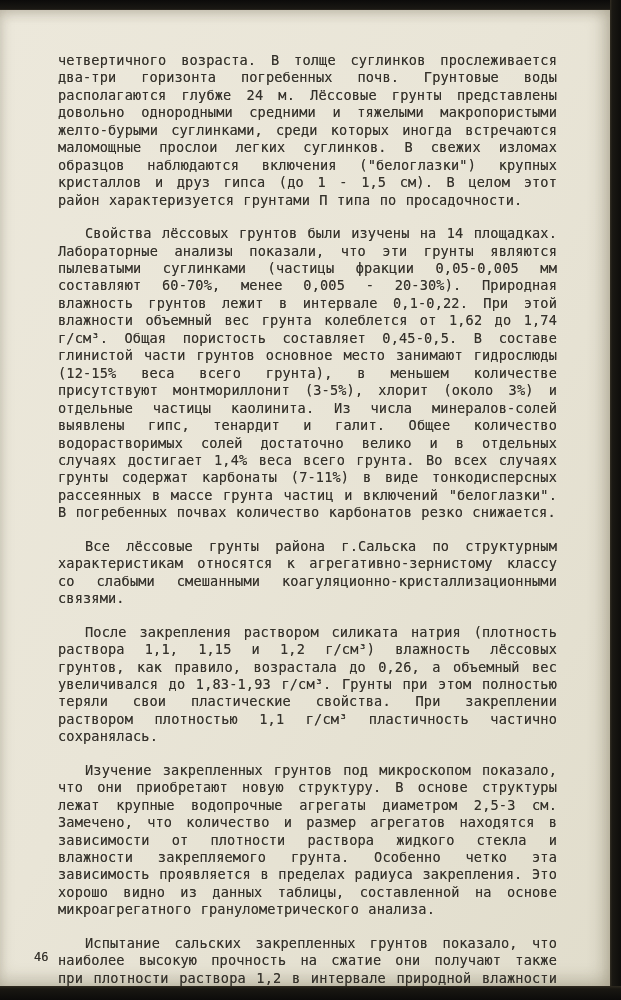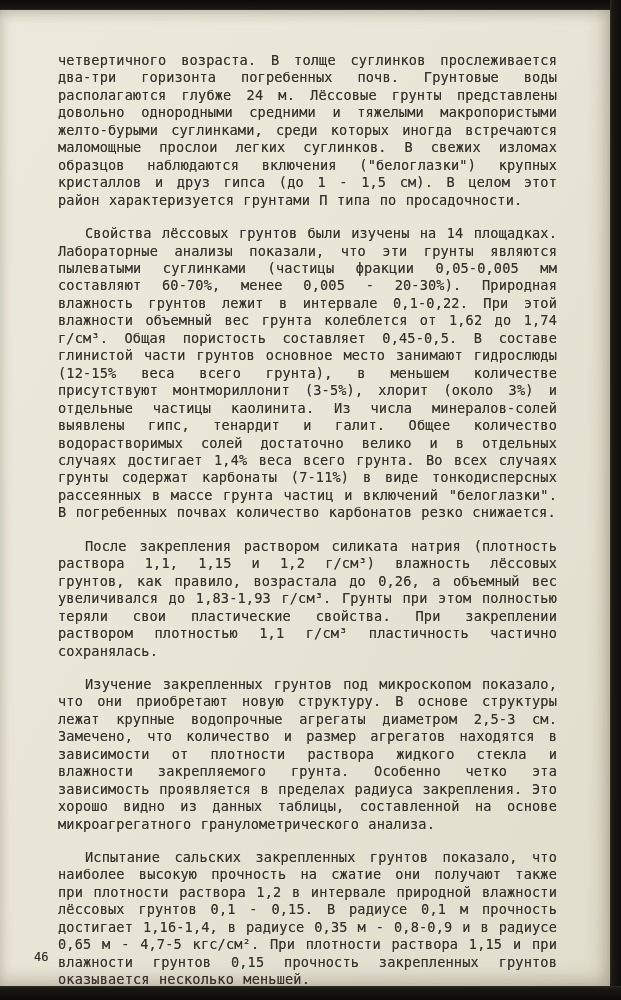--- a/index.html
+++ b/index.html
@@ -72,20 +72,21 @@
     text-shadow: 0 0 0.4px rgba(50, 46, 38, 0.55);
   }
 </style>
 </head>
 <body>
 
 <div class="paper">
   <div class="text-block">
     <p>четвертичного возраста. В толще суглинков прослеживается два-три горизонта погребенных почв. Грунтовые воды располагаются глубже 24 м. Лёссовые грунты представлены довольно однородными средними и тяжелыми макропористыми желто-бурыми суглинками, среди которых иногда встречаются маломощные прослои легких суглинков. В свежих изломах образцов наблюдаются включения ("белоглазки") крупных кристаллов и друз гипса (до 1 - 1,5 см). В целом этот район характеризуется грунтами П типа по просадочности.</p>
     <p class="indent">Свойства лёссовых грунтов были изучены на 14 площадках. Лабораторные анализы показали, что эти грунты являются пылеватыми суглинками (частицы фракции 0,05-0,005 мм составляют 60-70%, менее 0,005 - 20-30%). Природная влажность грунтов лежит в интервале 0,1-0,22. При этой влажности объемный вес грунта колеблется от 1,62 до 1,74 г/см³. Общая пористость составляет 0,45-0,5. В составе глинистой части грунтов основное место занимают гидрослюды (12-15% веса всего грунта), в меньшем количестве присутствуют монтмориллонит (3-5%), хлорит (около 3%) и отдельные частицы каолинита. Из числа минералов-солей выявлены гипс, тенардит и галит. Общее количество водорастворимых солей достаточно велико и в отдельных случаях достигает 1,4% веса всего грунта. Во всех случаях грунты содержат карбонаты (7-11%) в виде тонкодисперсных рассеянных в массе грунта частиц и включений "белоглазки". В погребенных почвах количество карбонатов резко снижается.</p>
+    <p class="indent">Все лёссовые грунты района г.Сальска по структурным характеристикам относятся к агрегативно-зернистому классу со слабыми смешанными коагуляционно-кристаллизационными связями.</p>
     <p class="indent">После закрепления раствором силиката натрия (плотность раствора 1,1, 1,15 и 1,2 г/см³) влажность лёссовых грунтов, как правило, возрастала до 0,26, а объемный вес увеличивался до 1,83-1,93 г/см³. Грунты при этом полностью теряли свои пластические свойства. При закреплении раствором плотностью 1,1 г/см³ пластичность частично сохранялась.</p>
     <p class="indent">Изучение закрепленных грунтов под микроскопом показало, что они приобретают новую структуру. В основе структуры лежат крупные водопрочные агрегаты диаметром 2,5-3 см. Замечено, что количество и размер агрегатов находятся в зависимости от плотности раствора жидкого стекла и влажности закрепляемого грунта. Особенно четко эта зависимость проявляется в пределах радиуса закрепления. Это хорошо видно из данных таблицы, составленной на основе микроагрегатного гранулометрического анализа.</p>
     <p class="indent">Испытание сальских закрепленных грунтов показало, что наиболее высокую прочность на сжатие они получают также при плотности раствора 1,2 в интервале природной влажности лёссовых грунтов 0,1 - 0,15. В радиусе 0,1 м прочность достигает 1,16-1,4, в радиусе 0,35 м - 0,8-0,9 и в радиусе 0,65 м - 4,7-5 кгс/см². При плотности раствора 1,15 и при влажности грунтов 0,15 прочность закрепленных грунтов оказывается несколько меньшей.</p>
   </div>
   <div class="page-number">46</div>
 </div>
 
 <div class="scan-edge-top"></div>
 <div class="scan-edge-right"></div>
 <div class="scan-edge-bottom"></div>

